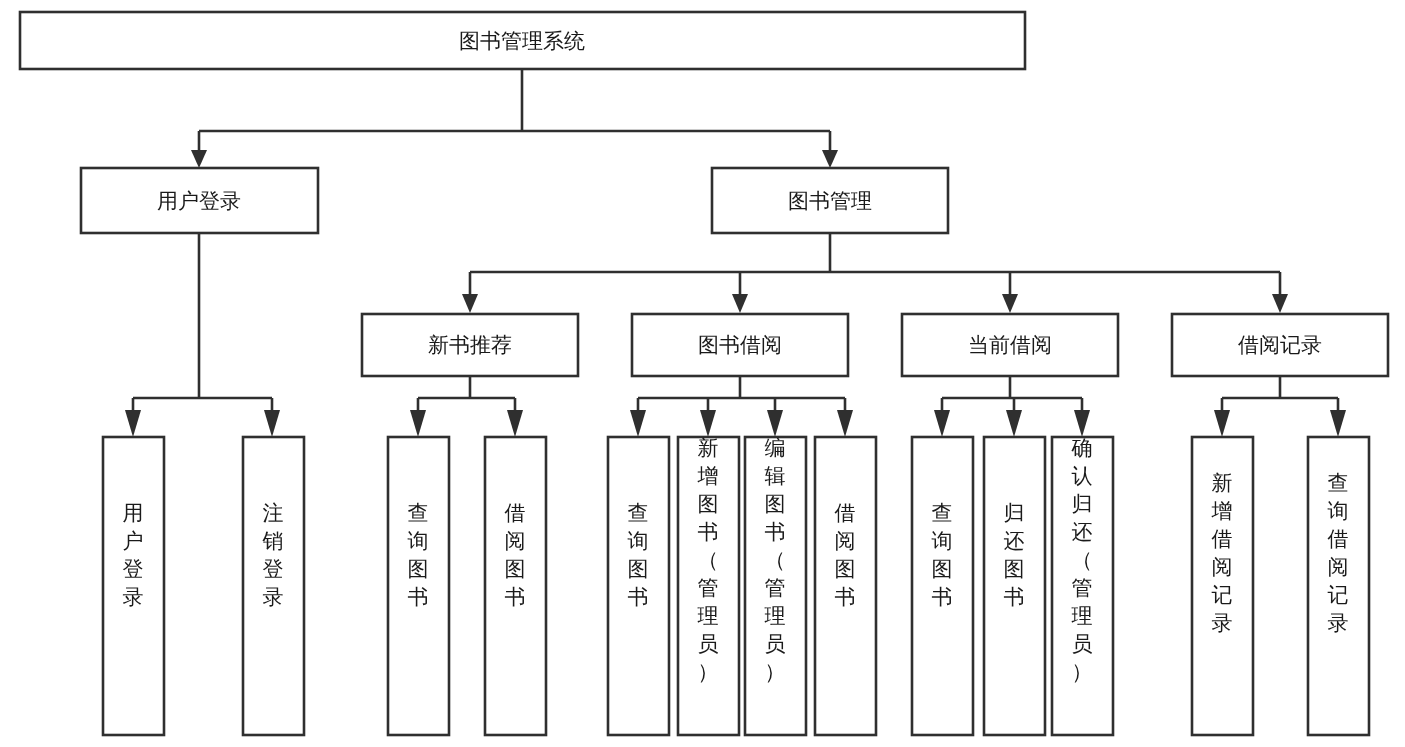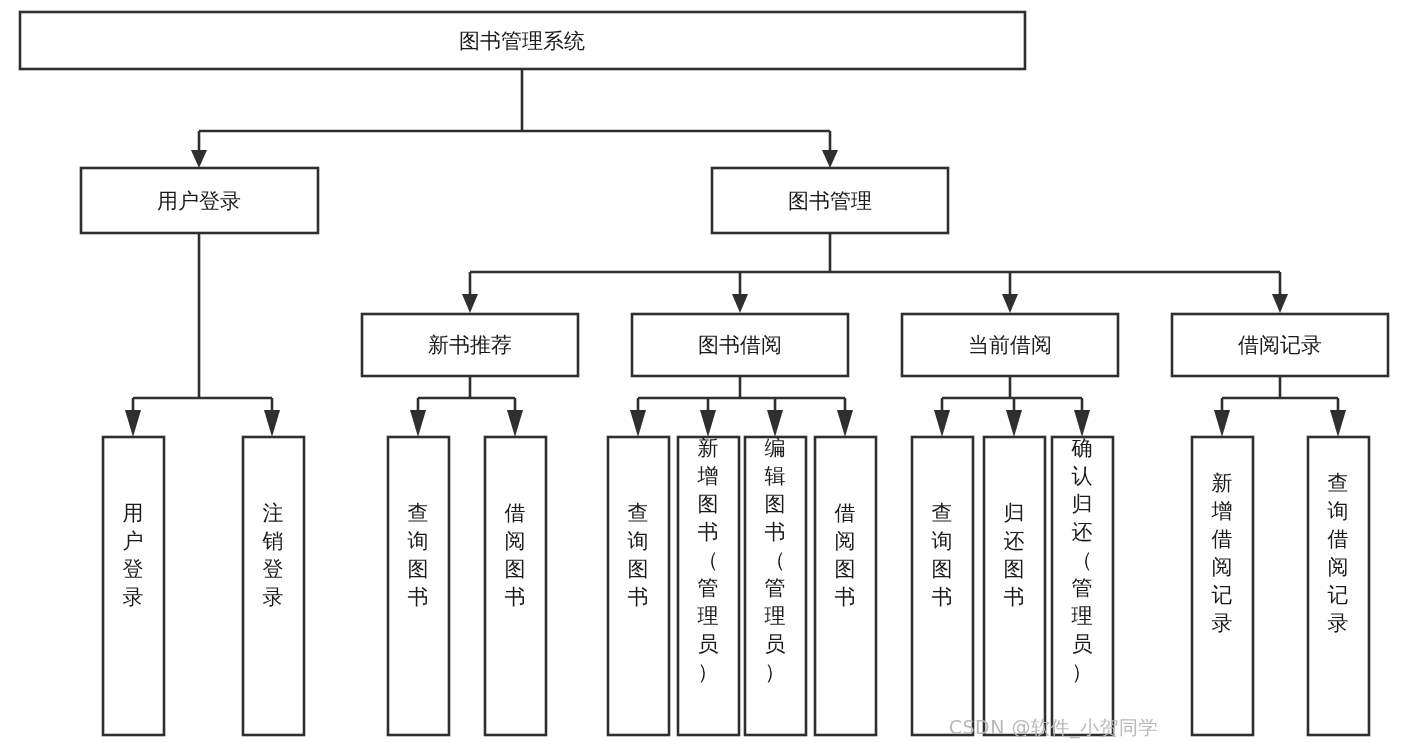--- a/index.html
+++ b/index.html
@@ -219,14 +219,13 @@
     <g>
       <rect class="node-box" x="1192" y="437" width="61" height="298"></rect>
       <text class="node-label-vertical" x="1222" y="490"><tspan x="1222" dy="0">新</tspan><tspan x="1222" dy="28">增</tspan><tspan x="1222" dy="28">借</tspan><tspan x="1222" dy="28">阅</tspan><tspan x="1222" dy="28">记</tspan><tspan x="1222" dy="28">录</tspan></text>
     </g>
     <g>
       <rect class="node-box" x="1308" y="437" width="61" height="298"></rect>
       <text class="node-label-vertical" x="1338" y="490"><tspan x="1338" dy="0">查</tspan><tspan x="1338" dy="28">询</tspan><tspan x="1338" dy="28">借</tspan><tspan x="1338" dy="28">阅</tspan><tspan x="1338" dy="28">记</tspan><tspan x="1338" dy="28">录</tspan></text>
     </g>
   </svg>
 
-  <div class="watermark">CSDN @软件_小贺同学</div>
 </div>
 
 </body></html>

